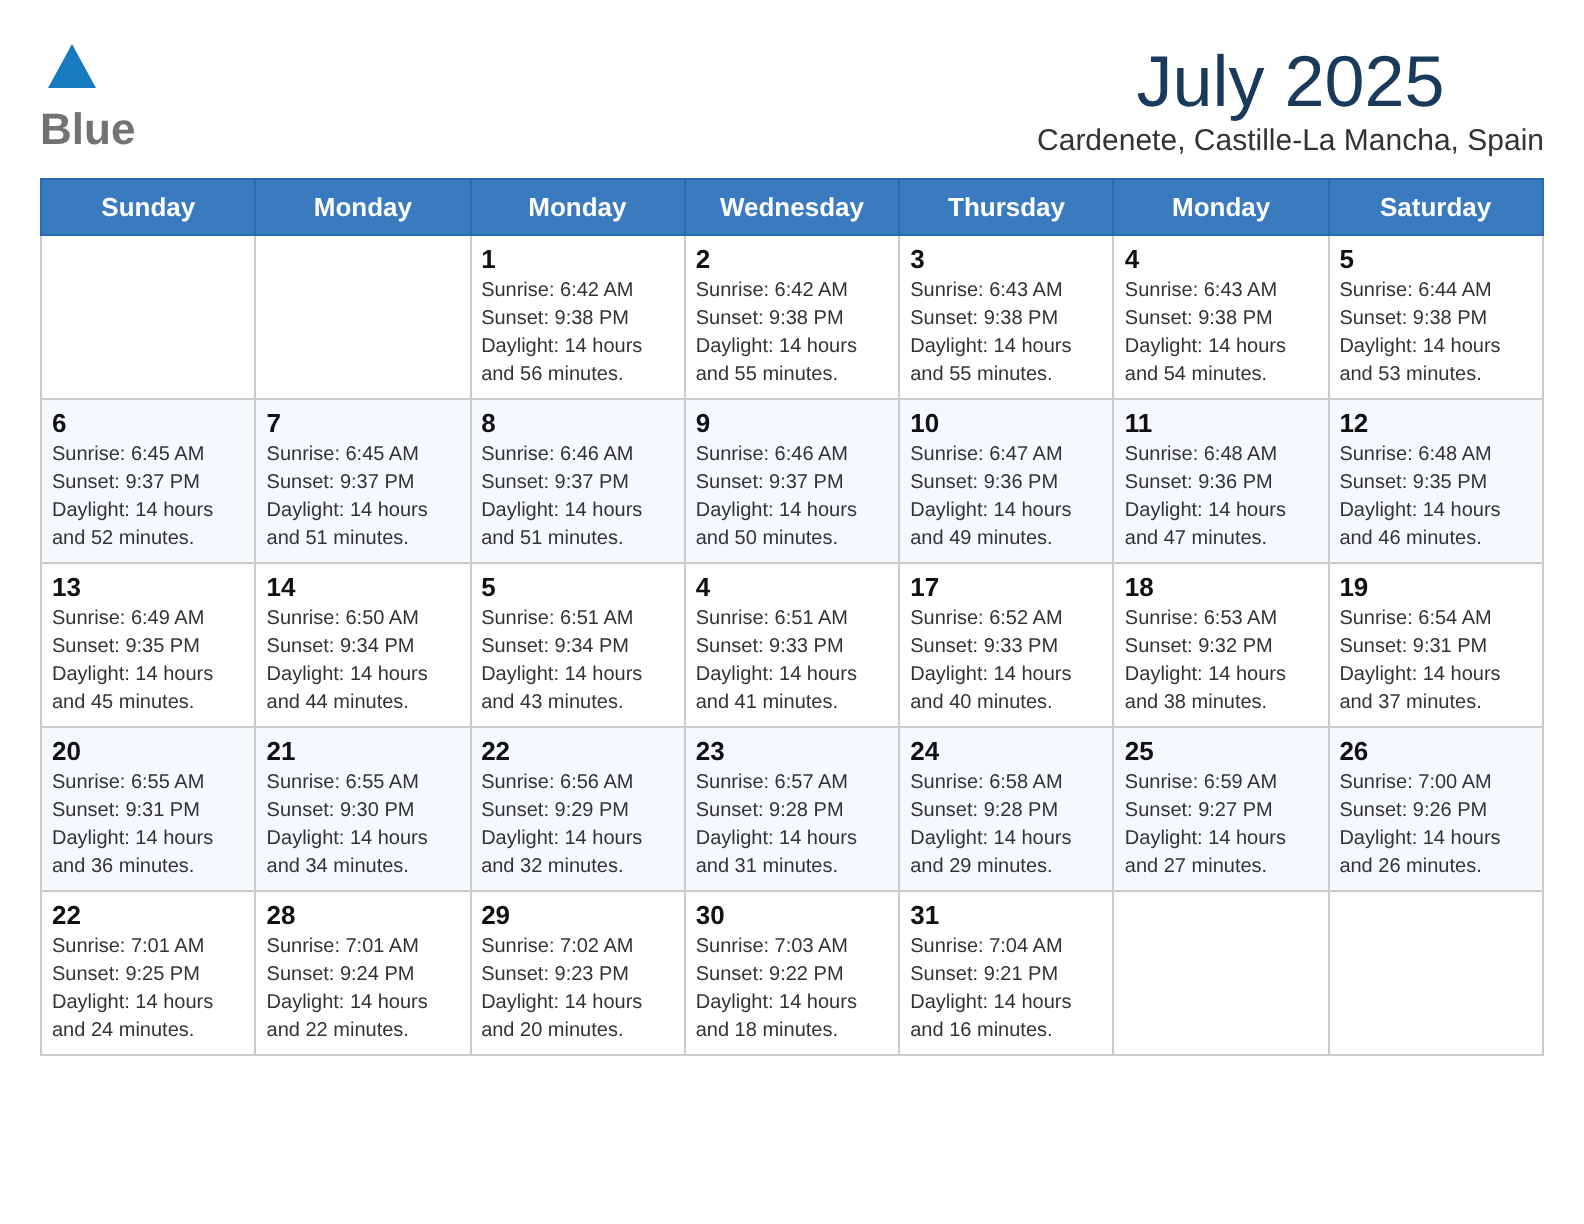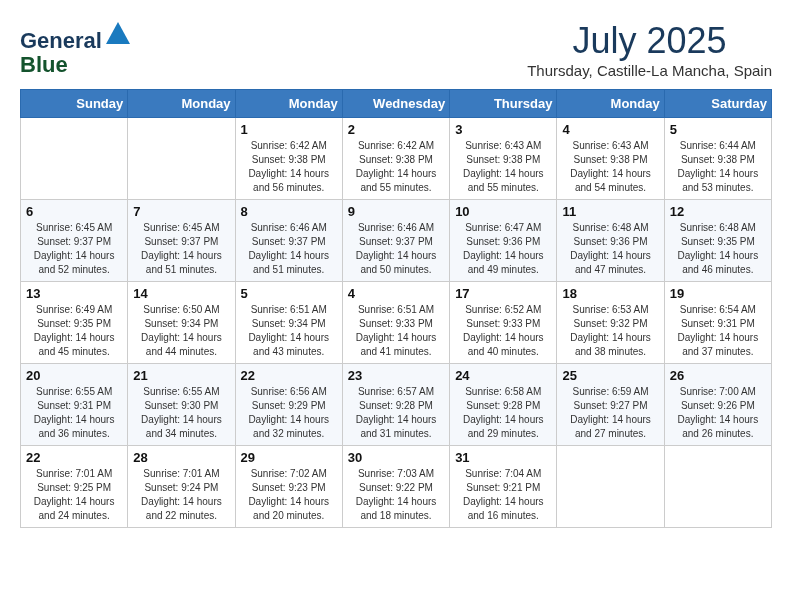--- a/index.html
+++ b/index.html
@@ -19,21 +19,21 @@
     .logo {
       display: flex;
       align-items: center;
     }
     .logo-text {
       font-size: 22px;
       font-weight: bold;
       line-height: 1.1;
     }
     .logo-general { color: #1a3a5c; }
-    .logo-blue { color: #14532d; }
+    .logo-blue { color: #737373; }
     .logo-icon {
       width: 28px;
       height: 28px;
       margin-left: 2px;
     }
     .title-section {
       text-align: center;
     }
     .month-year {
       font-size: 36px;
@@ -47,21 +47,21 @@
     .calendar {
       width: 100%;
       border-collapse: collapse;
       border: 1px solid #ccc;
     }
     .calendar th {
       background: #3a7abf;
       color: #fff;
       font-size: 13px;
       padding: 6px 4px;
-      text-align: right;
+      text-align: center;
       border: 1px solid #2a6aaf;
       font-weight: bold;
     }
     .calendar td {
       border: 1px solid #ccc;
       vertical-align: top;
       padding: 4px 5px;
       font-size: 10.5px;
       color: #333;
       width: 107px;
@@ -72,21 +72,20 @@
       font-size: 13px;
       font-weight: bold;
       color: #111;
       display: block;
       margin-bottom: 2px;
     }
     .day-info {
       font-size: 10px;
       line-height: 1.4;
       color: #333;
-      text-align: center;
     }
     .empty-cell {
       background: #f9f9f9;
     }
     tr:nth-child(even) td {
       background: #f5f8fc;
     }
     tr:nth-child(odd) td {
       background: #ffffff;
     }
@@ -94,30 +93,30 @@
       background: #3a7abf;
     }
   </style>
 </head>
 <body>
 
 <div class="header">
   <div class="logo">
     <div>
       <div class="logo-text">
-        <span class="logo-general">General</span><svg class="logo-icon" viewBox="0 0 28 28">
+        <svg class="logo-icon" viewBox="0 0 28 28">
             <polygon points="14,2 26,24 2,24" fill="#1a7abf"></polygon>
           </svg><br>
         <span class="logo-blue">Blue</span>
       </div>
     </div>
   </div>
   <div class="title-section">
     <div class="month-year">July 2025</div>
-    <div class="location">Thursday, Castille-La Mancha, Spain</div>
+    <div class="location">Cardenete, Castille-La Mancha, Spain</div>
   </div>
 </div>
 
 <table class="calendar">
   <thead>
     <tr>
     <th>Sunday</th>
         <th>Monday</th>
         <th>Monday</th>
         <th>Wednesday</th>

